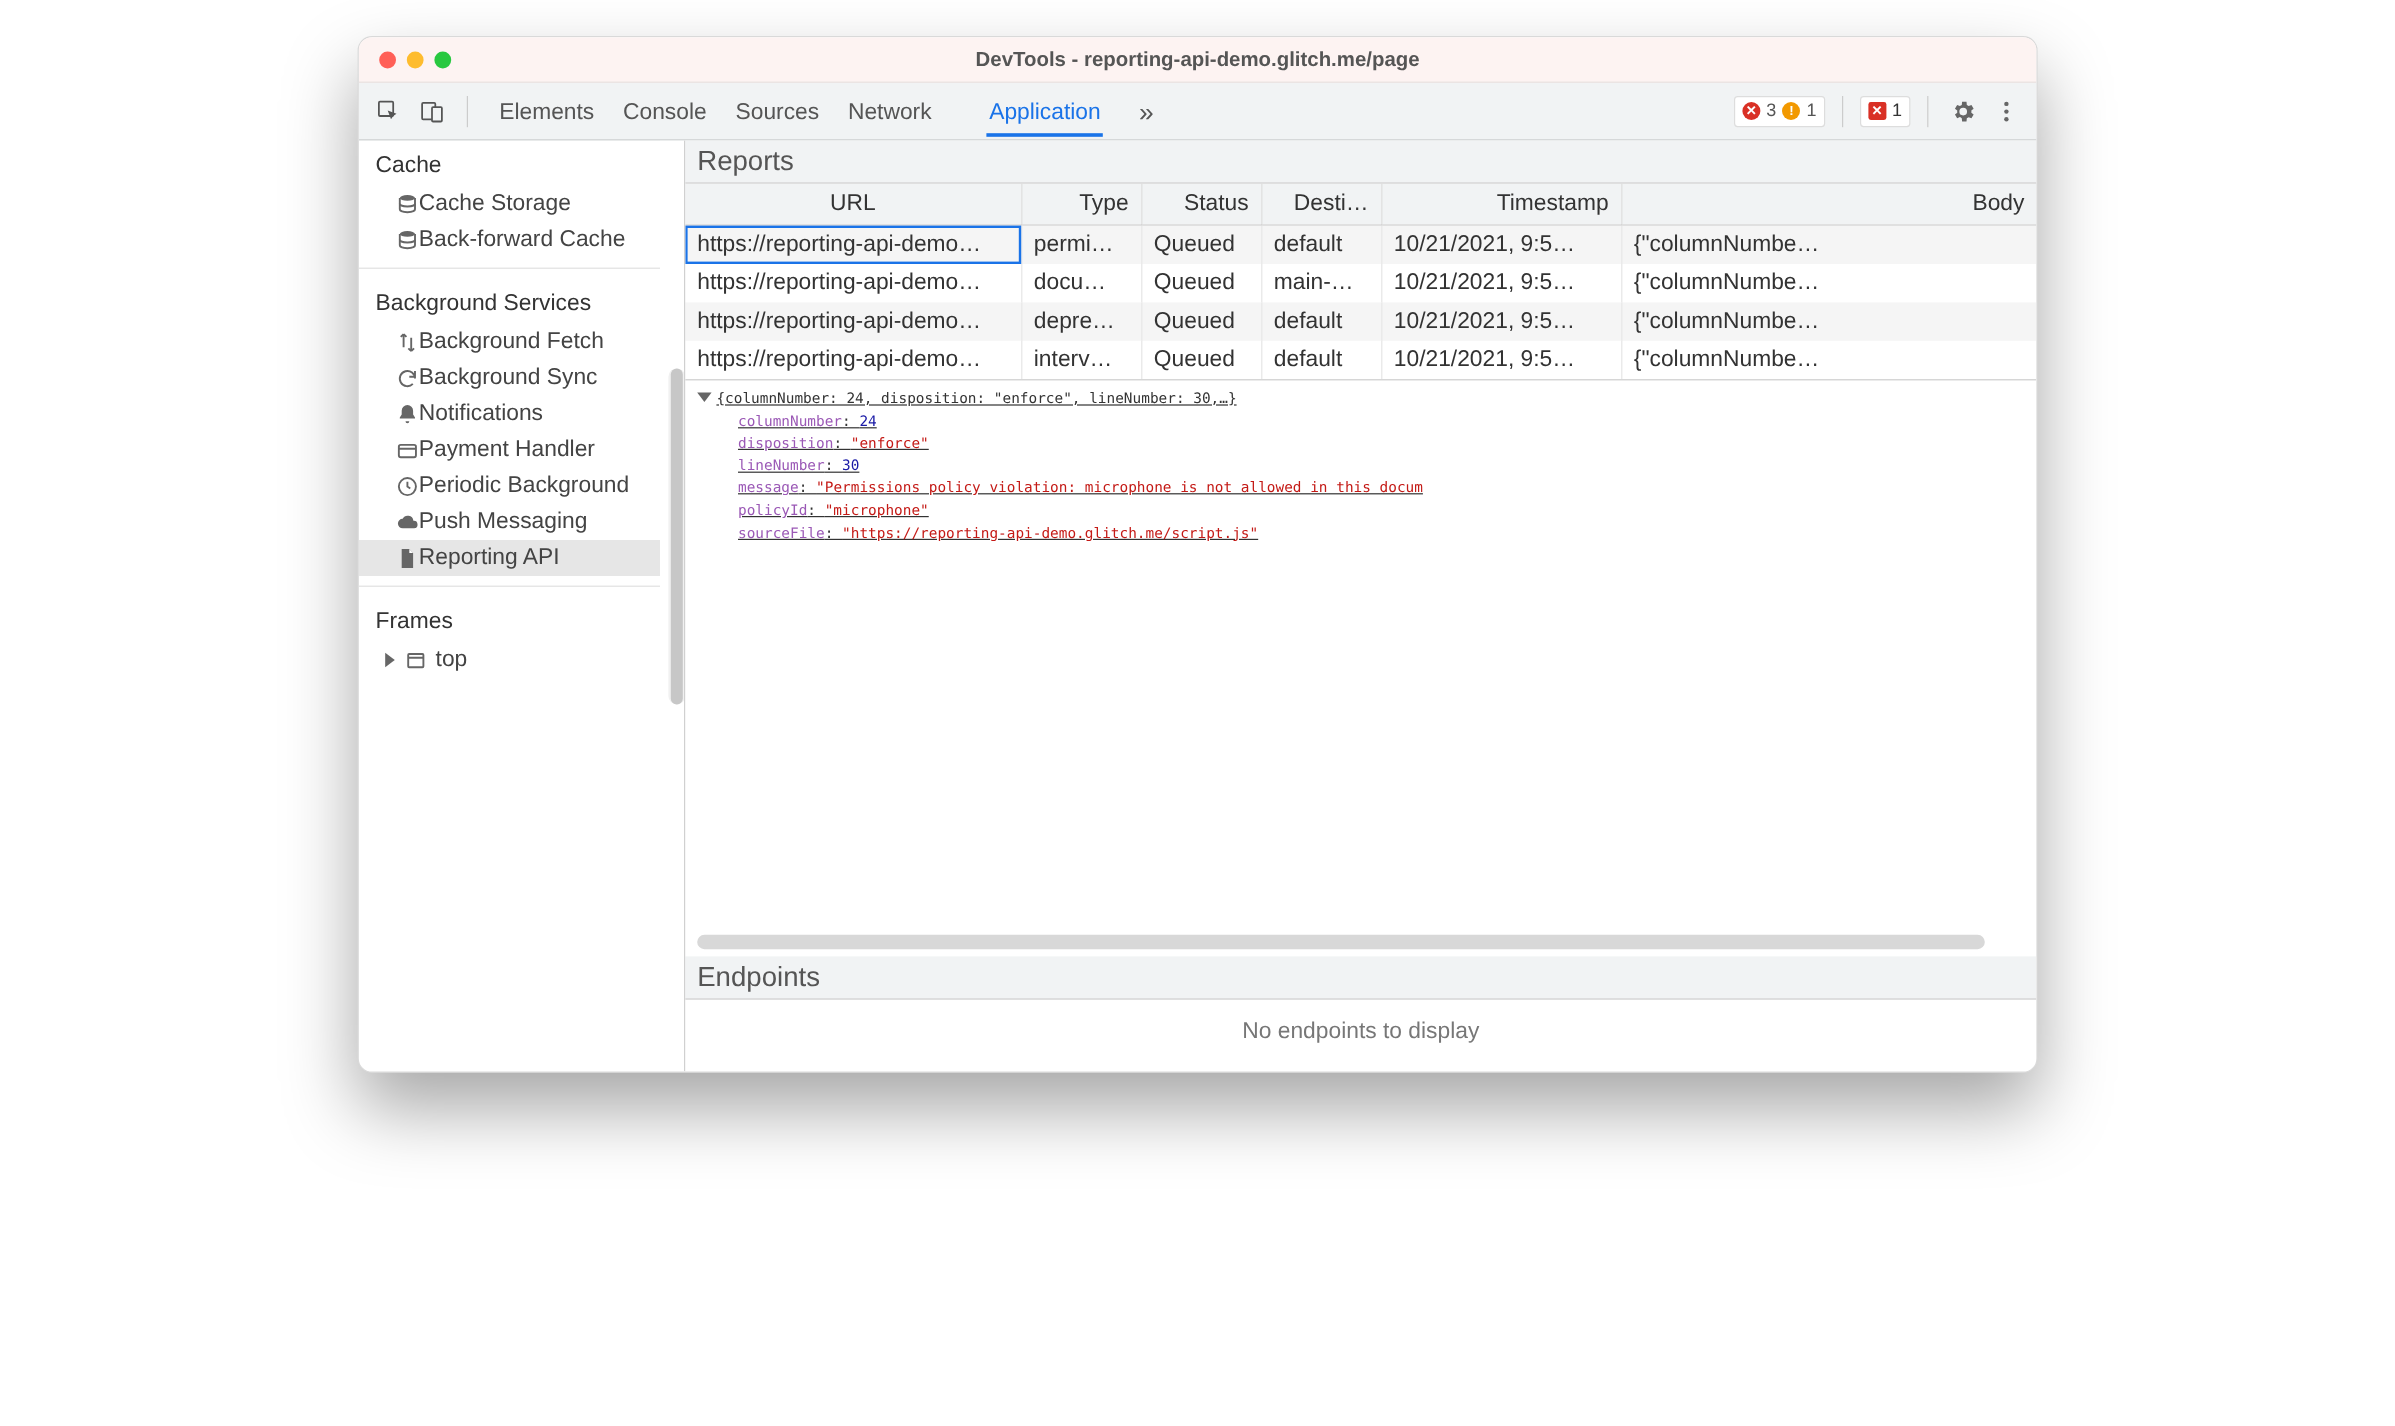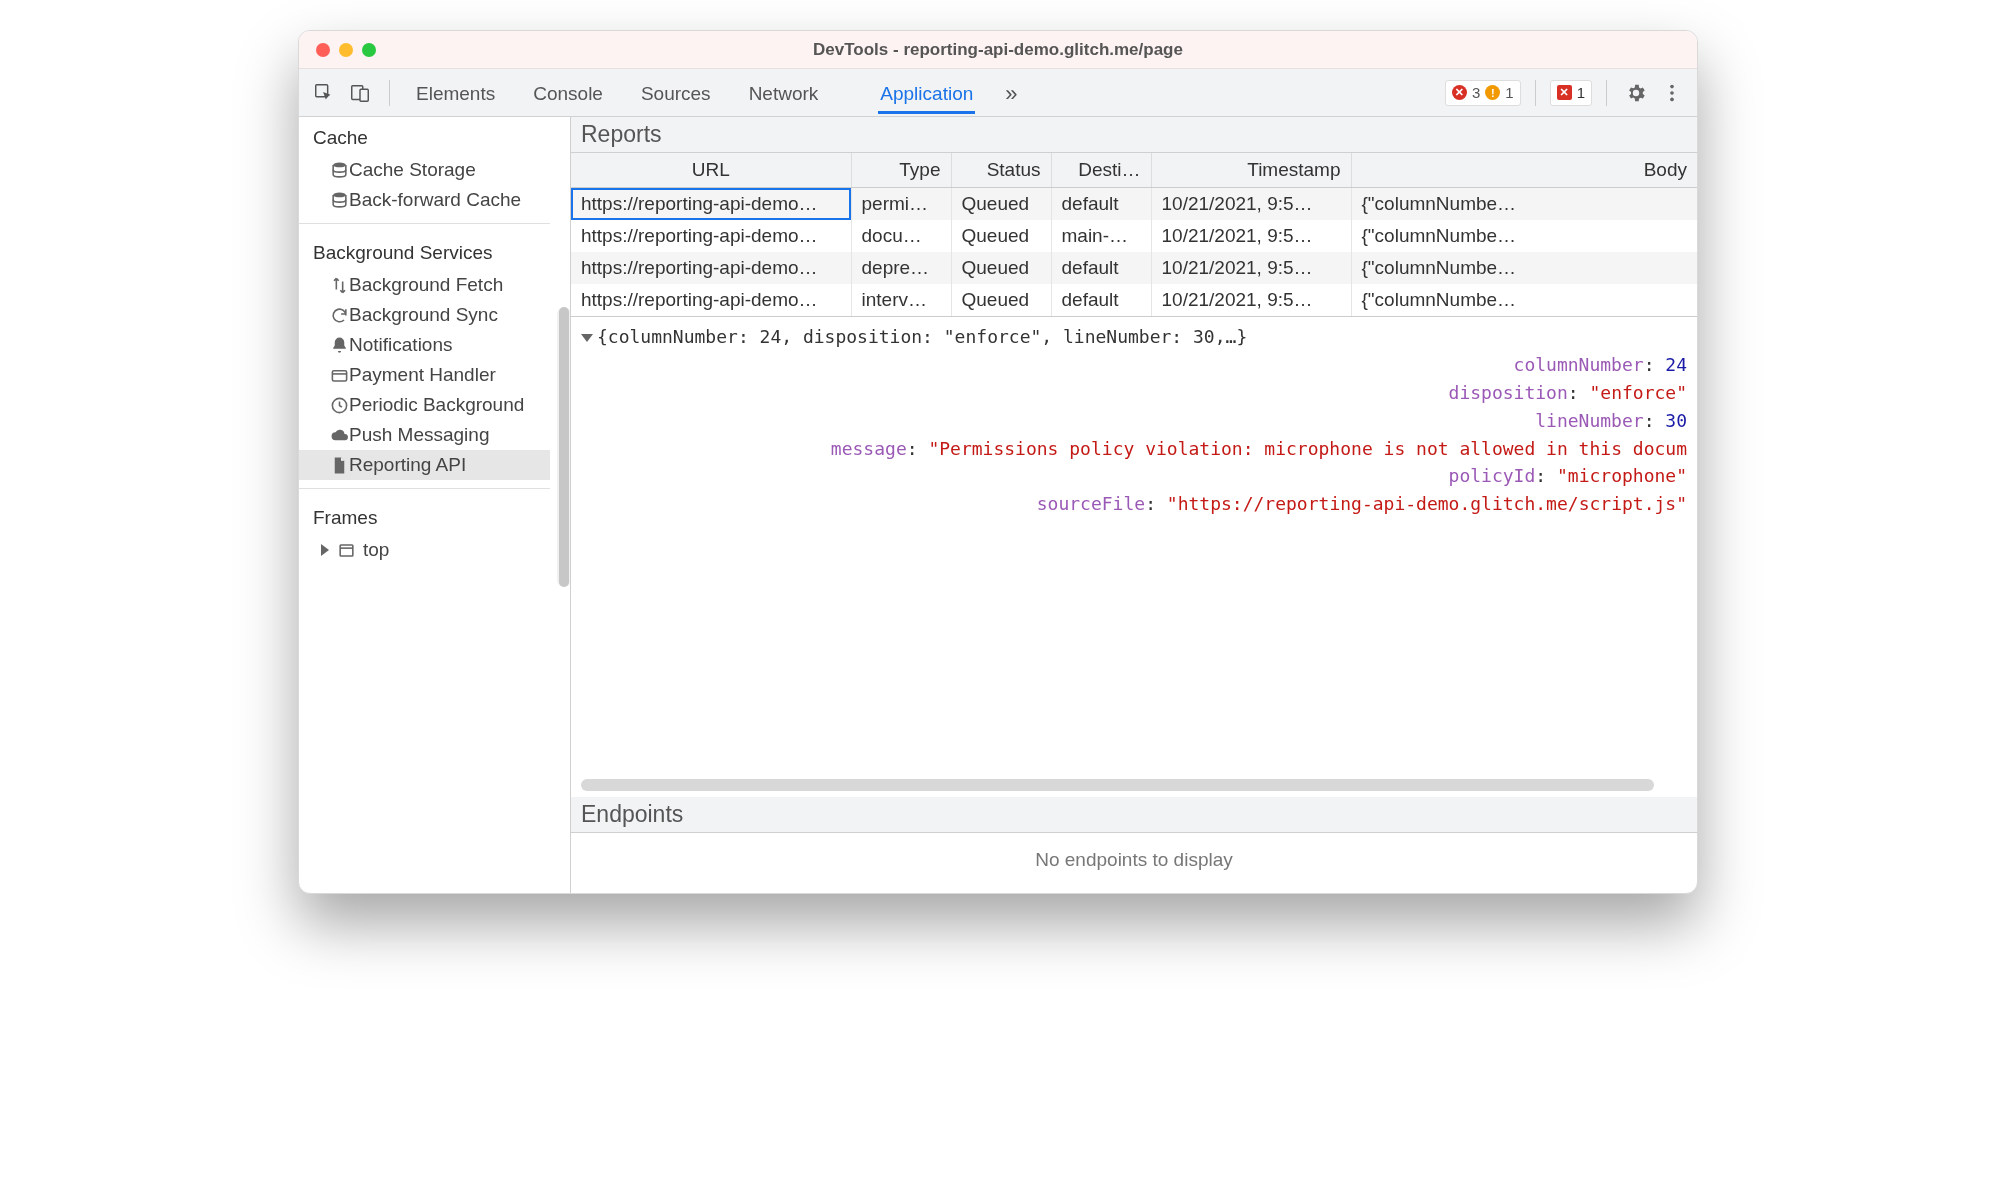--- a/index.html
+++ b/index.html
@@ -45,21 +45,21 @@
     background: #f1f3f4;
     border-bottom: 1px solid #cfd1d3;
     display: flex;
     align-items: center;
     padding: 0 10px;
     gap: 6px;
   }
   .tb-icon { width: 30px; height: 30px; display: flex; align-items: center; justify-content: center; color: #555; cursor: pointer; }
   .tb-icon svg { width: 22px; height: 22px; }
   .tb-sep { width: 1px; height: 26px; background: #ccc; margin: 0 8px; }
-  .tabs { display: flex; align-items: center; gap: 34px; margin-left: 10px; }
+  .tabs { display: flex; align-items: center; gap: 20px; margin-left: 10px; }
   .tab { color: #555; cursor: pointer; padding: 11px 2px 9px; font-size: 19px; }
   .tab.active { color: #1a73e8; border-bottom: 3px solid #1a73e8; padding-bottom: 6px; margin-left: 24px; }
   .tb-spacer { flex: 1; }
   .badge-box { display: flex; align-items: center; background: #fff; border: 1px solid #ddd; border-radius: 3px; height: 26px; padding: 0 6px; gap: 5px; font-size: 15px;}
   .badge-box .icn { width: 15px; height: 15px; border-radius: 50%; display: inline-flex; align-items: center; justify-content: center; color: #fff; font-size: 11px; font-weight: bold;}
   .badge-box .err { background: #d93025; }
   .badge-box .warn{ background: #f29900; color:#fff; }
   .badge-box .num{ color:#555; }
   .hide-badge { display:flex; align-items:center; gap:5px; background:#fff; border:1px solid #ddd; border-radius:3px; height:26px; padding:0 6px; font-size:15px;}
   .hide-badge .icn{ width:15px;height:15px;background:#d93025;border-radius:2px;color:#fff;display:inline-flex;align-items:center;justify-content:center;font-size:11px;font-weight:bold;}
@@ -96,23 +96,23 @@
   .table { width:100%; border-collapse:collapse; table-layout:fixed; }
   .table th { text-align:right; font-weight:400; font-size:19px; color:#333; padding:6px 10px; border-bottom:1px solid #ccc; border-right:1px solid #ddd; background:#f1f3f4; white-space:nowrap; overflow:hidden; text-overflow:ellipsis;}
   .table th:last-child{border-right:none;}
   .table th:first-child{text-align:center;}
   .table td { font-size:19px; color:#333; padding:5px 10px; border-right:1px solid #e5e5e5; white-space:nowrap; overflow:hidden; text-overflow:ellipsis;}
   .table td:last-child{border-right:none;}
   .table tr.even{background:#f5f5f5;}
   .table tr.sel td:first-child{ outline:2px solid #1a73e8; outline-offset:-2px;}
   .col-url{width:280px;} .col-type{width:100px;} .col-status{width:100px;} .col-dest{width:100px;} .col-ts{width:200px;} .col-body{}
 
-  .detail { flex:1; border-top:1px solid #ccc; padding:6px 10px; font-family: ui-monospace, SFMono-Regular, Menlo, Consolas, monospace; font-size:18px; color:#333; white-space:nowrap; overflow:hidden; position:relative; line-height:1.55;}
+  .detail { flex:1; border-top:1px solid #ccc; padding:6px 10px; font-family: ui-monospace, SFMono-Regular, Menlo, Consolas, monospace; font-size:12px; color:#333; white-space:nowrap; overflow:hidden; position:relative; line-height:1.55;text-decoration:underline;}
   .detail .dtri{ display:inline-block; width:0;height:0;border-left:6px solid transparent;border-right:6px solid transparent;border-top:8px solid #666; margin-right:4px; vertical-align:1px;}
-  .detail .line{ padding-left:34px; overflow:hidden; text-overflow:ellipsis;text-align:right;}
+  .detail .line{ padding-left:34px; overflow:hidden; text-overflow:ellipsis;}
   .kpurple{color:#9b59b6;} .knum{color:#1a1aa6;} .kstr{color:#c41a16;}
   .detail-hscroll{ padding:4px 10px 6px;}
   .detail-hscroll .dthumb{height:12px; width:97%; background:#d8d8d8; border-radius:6px;}
 
   .empty { text-align:center; color:#777; padding:16px 0 22px; font-size:19px;}
 </style>
 </head>
 <body>
 
 <div class="window">

